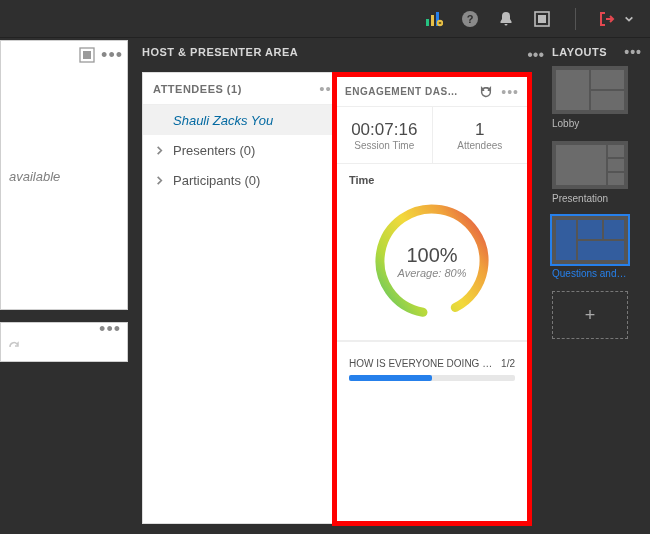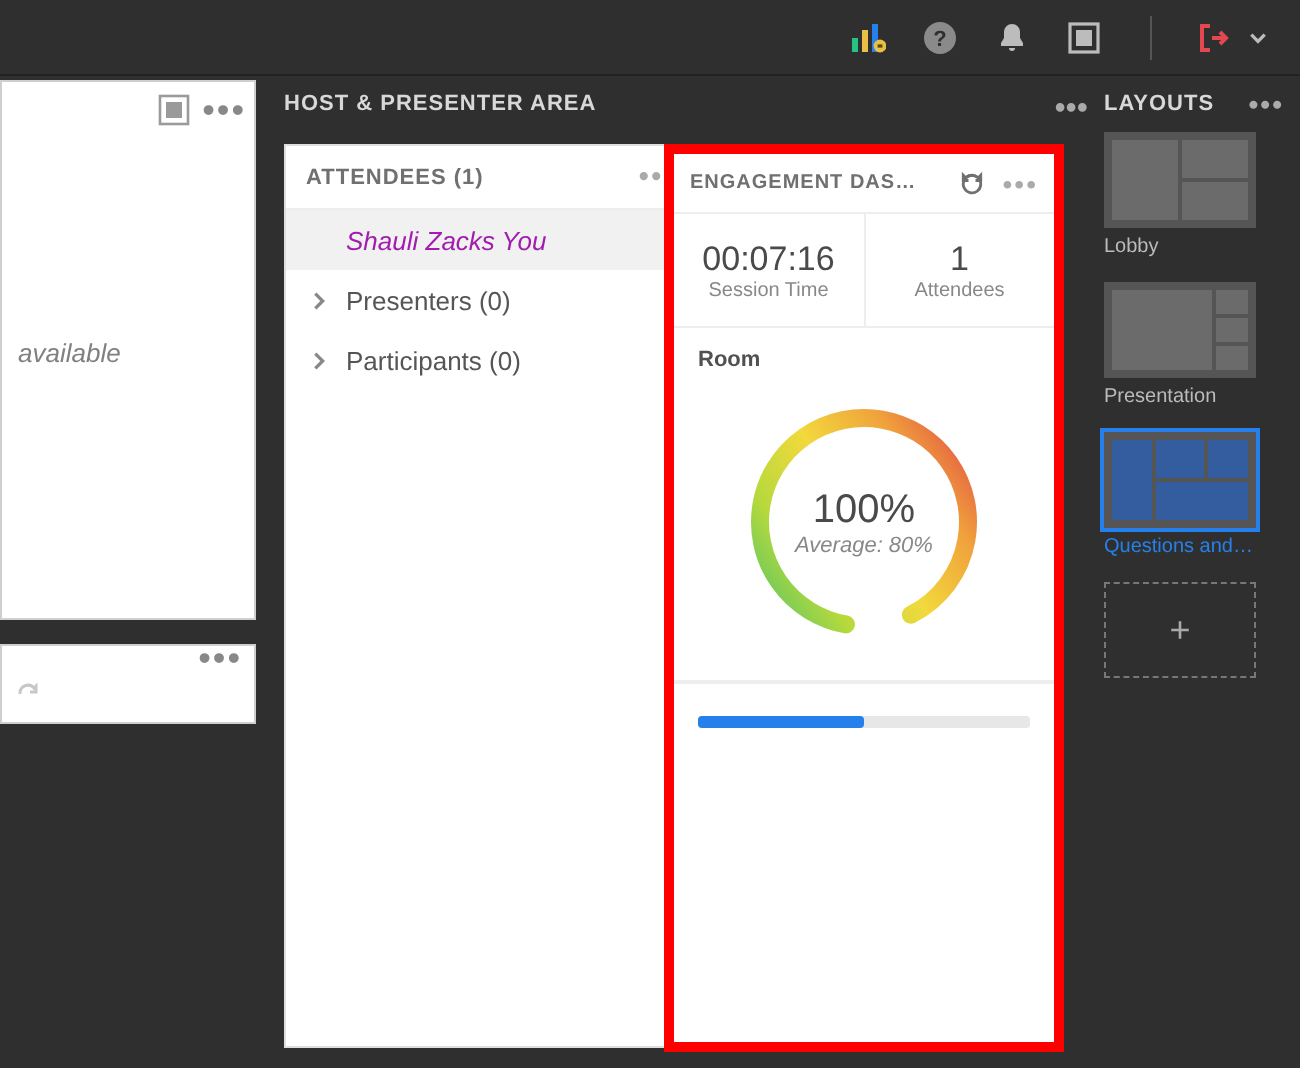--- a/index.html
+++ b/index.html
@@ -28,21 +28,21 @@
   .hparea-label { position:absolute; left:142px; top:46px; color:#d8d8d8; font-size:11px; font-weight:600; letter-spacing:0.5px; }
   .hp-dots { position:absolute; right:106px; top:46px; color:#aaa; font-size:16px; }
 
   
   .attendees { position:absolute; left:142px; top:72px; width:207px; height:452px; background:#fff; border:1px solid #dedede; }
   .att-header{ display:flex; align-items:center; justify-content:space-between; height:32px; padding:0 10px; border-bottom:1px solid #eee;}
   .att-title{ color:#707070; font-size:11px; font-weight:600; letter-spacing:0.5px;}
   .att-list{}
   .att-row{ display:flex; align-items:center; height:30px; padding:0 10px; font-size:13px; color:#555; gap:8px;}
   .hosts-row{}
-  .user-row{ background:#f1f1f1; padding-left:30px; font-style:italic; color:#a21caf;}
+  .user-row{ background:#f1f1f1; padding-left:30px; font-style:italic; color:#0369a1;}
   .chev{ width:12px; height:12px; display:inline-flex; align-items:center; justify-content:center; color:#777;}
 
   
   .eng-wrap{ position:absolute; left:332px; top:72px; width:200px; height:454px; border:5px solid #ff0000; background:#fff; }
   .eng-header{ display:flex; align-items:center; justify-content:space-between; height:30px; padding:0 8px; border-bottom:1px solid #eee;}
   .eng-title{ color:#707070; font-size:10px; font-weight:600; letter-spacing:0.5px; white-space:nowrap; overflow:hidden; text-overflow:ellipsis; max-width:120px;}
   .eng-hdr-icons{ display:flex; align-items:center; gap:8px;}
   .stats{ display:flex; height:56px;}
   .stat{ flex:1; display:flex; flex-direction:column; align-items:center; justify-content:center; }
   .stat + .stat{ border-left:1px solid #eee;}
@@ -208,21 +208,21 @@
       <div class="stat-val">00:07:16</div>
       <div class="stat-lbl">Session Time</div>
     </div>
     <div class="stat">
       <div class="stat-val">1</div>
       <div class="stat-lbl">Attendees</div>
     </div>
   </div>
   <div class="sep"></div>
   <div class="room-sec">
-    <div class="sec-lbl">Room</div>
+    <div class="sec-lbl">Time</div>
     <div class="gauge-wrap">
       <div class="gauge">
         <svg viewBox="0 0 130 130">
           <defs>
             <linearGradient id="gg" x1="0%" y1="0%" x2="100%" y2="100%">
               <stop offset="0%" stop-color="#e04545"></stop>
               <stop offset="25%" stop-color="#f0a23c"></stop>
               <stop offset="50%" stop-color="#f2d93c"></stop>
               <stop offset="75%" stop-color="#b6d93c"></stop>
               <stop offset="100%" stop-color="#4fc26b"></stop>
@@ -233,20 +233,24 @@
         <div class="gauge-center">
           <div class="pct">100%</div>
           <div class="avg">Average: 80%</div>
         </div>
       </div>
     </div>
   </div>
   <div class="sep"></div>
   <div class="sep"></div>
   <div class="poll-sec">
+    <div class="poll-q">
+      <span>HOW IS EVERYONE DOING …</span>
+      <span>1/2</span>
+    </div>
     <div class="bar">
       <div class="bar-fill" style="width:50%"></div>
     </div>
   </div>
 </div>
 
 <div class="layouts">
   <div class="layouts-hdr">
     <span>LAYOUTS</span>
     <span class="dots" style="font-size:14px;color:#aaa">•••</span>

